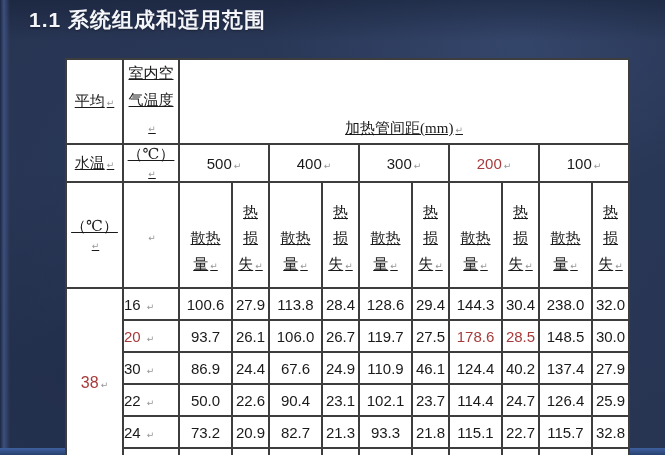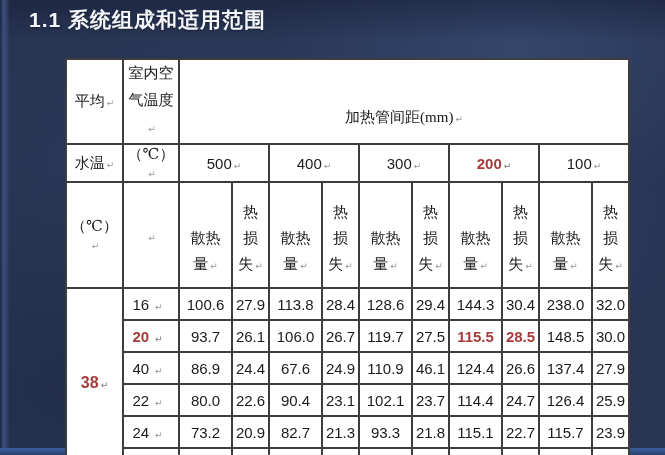--- a/index.html
+++ b/index.html
@@ -31,29 +31,29 @@
     border-collapse:collapse;table-layout:fixed;width:563px;
     background:#ffffff;color:#1a1a1a;
   }
   col.c-label{width:57px;} col.c-indoor{width:56px;}
   col.c-heat{width:53px;} col.c-loss{width:37px;}
   th,td{
     border:2px solid #3d3d3d;padding:0;margin:0;
     font-weight:normal;font-size:15px;text-align:center;vertical-align:middle;
     overflow:hidden;
   }
-  .cjk{font-family:"Liberation Serif","DejaVu Serif",serif;}
+  .cjk{font-family:"Liberation Serif","DejaVu Serif",serif;text-decoration:underline;}
   tr.r1{height:60px;} tr.r2{height:34px;} tr.r3{height:100px;}
   tr.data-row{height:32px;} tr.empty-row{height:30px;}
   .two-line div{line-height:27px;}
-  .span-header{vertical-align:bottom;padding-bottom:16px;}
+  .span-header{vertical-align:bottom;padding-bottom:5px;}
   .stack{display:flex;flex-direction:column;justify-content:flex-end;height:96px;padding-bottom:8px;line-height:26px;}
-  .red{color:#a73b3b;font-weight:bold;}
+  .red{color:#a73b3b;}
   .mark{font-size:9px;color:#969696;margin-left:2px;font-family:"DejaVu Sans",sans-serif;}
-  td.air-temp{text-align:center;padding-right:7px;}
+  td.air-temp{text-align:left;padding-right:7px;}
   td.air-temp .mark{margin-left:6px;}
   td.water-temp{font-size:16px;}
   tr.empty-row td{text-align:left;padding-left:5px;}
 </style>
 </head>
 <body>
 
 <div class="slide">
   <div class="edge-left"></div>
   <div class="edge-bottom"></div>
@@ -178,41 +178,41 @@
             <td>32.0</td>
           </tr>
           <tr class="data-row">
             <td class="air-temp red"><span>20</span><span class="mark">↵</span></td>
             <td>93.7</td>
             <td>26.1</td>
             <td>106.0</td>
             <td>26.7</td>
             <td>119.7</td>
             <td>27.5</td>
-            <td class="red">115.5</td>
+            <td class="red">178.6</td>
             <td class="red">28.5</td>
             <td>148.5</td>
             <td>30.0</td>
           </tr>
           <tr class="data-row">
-            <td class="air-temp"><span>40</span><span class="mark">↵</span></td>
+            <td class="air-temp"><span>30</span><span class="mark">↵</span></td>
             <td>86.9</td>
             <td>24.4</td>
             <td>67.6</td>
             <td>24.9</td>
             <td>110.9</td>
             <td>46.1</td>
             <td>124.4</td>
-            <td>26.6</td>
+            <td>40.2</td>
             <td>137.4</td>
             <td>27.9</td>
           </tr>
           <tr class="data-row">
             <td class="air-temp"><span>22</span><span class="mark">↵</span></td>
-            <td>80.0</td>
+            <td>50.0</td>
             <td>22.6</td>
             <td>90.4</td>
             <td>23.1</td>
             <td>102.1</td>
             <td>23.7</td>
             <td>114.4</td>
             <td>24.7</td>
             <td>126.4</td>
             <td>25.9</td>
           </tr>
@@ -220,21 +220,21 @@
             <td class="air-temp"><span>24</span><span class="mark">↵</span></td>
             <td>73.2</td>
             <td>20.9</td>
             <td>82.7</td>
             <td>21.3</td>
             <td>93.3</td>
             <td>21.8</td>
             <td>115.1</td>
             <td>22.7</td>
             <td>115.7</td>
-            <td>23.9</td>
+            <td>32.8</td>
           </tr>
           <tr class="empty-row">
             <td></td>
             <td></td>
             <td></td>
             <td></td>
             <td></td>
             <td></td>
             <td></td>
             <td></td>

